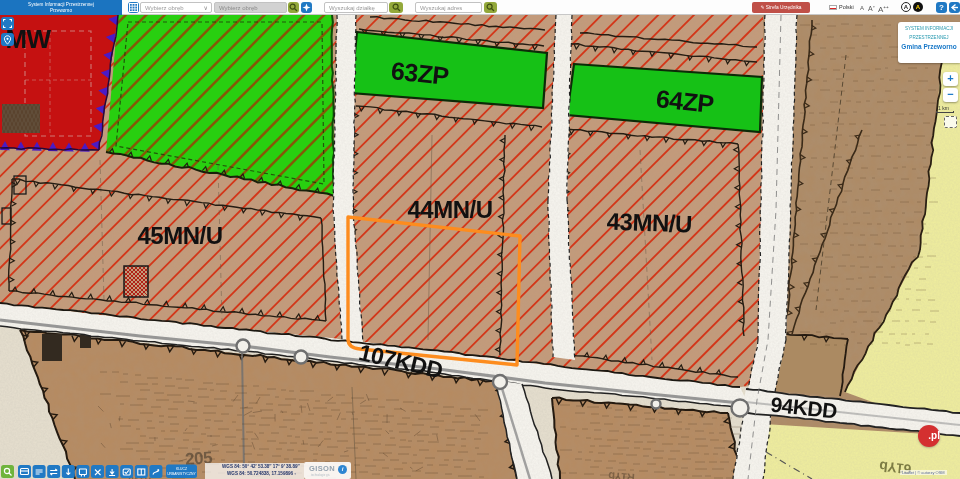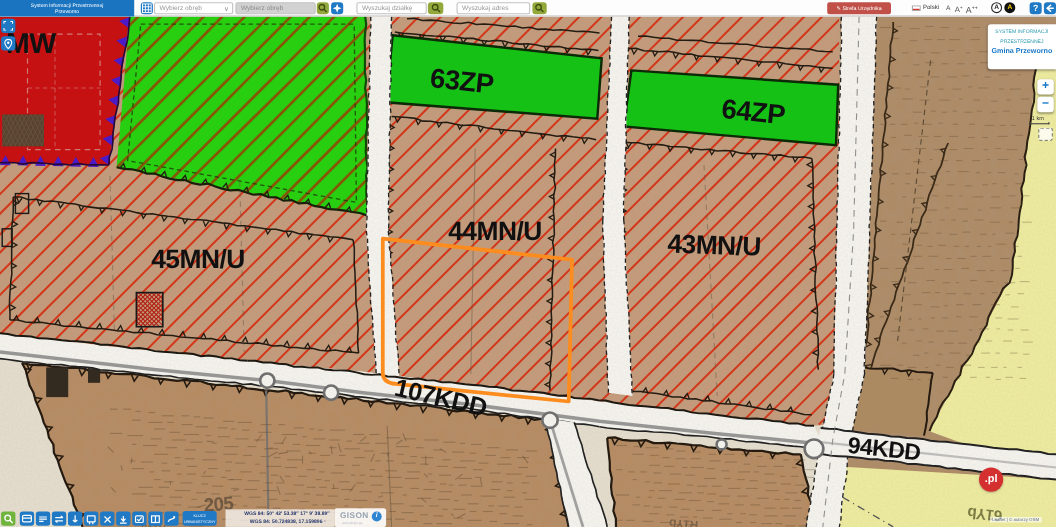--- a/index.html
+++ b/index.html
@@ -1492,13 +1492,13 @@
 <div class="abs" style="left:222px;top:464px;font-size:4.6px;color:#23366b;font-weight:bold">WGS 84: 50° 42′ 53.38″ 17° 9′ 38.89″</div>
 <div class="abs" style="left:227px;top:471px;font-size:4.6px;color:#23366b;font-weight:bold">WGS 84: 50.724838, 17.159896 ▫</div>
 <div class="abs" style="left:304px;top:462px;width:47px;height:17px;background:rgba(255,255,255,.9);border-radius:2px">
 <div style="font-size:7.5px;color:#95a3b0;font-weight:bold;letter-spacing:0.4px;margin:2px 0 0 5px">GISON</div>
 <div style="font-size:2.8px;color:#b4bec6;margin-left:7px">technologie gis</div>
 </div>
 <div class="abs" style="left:338px;top:465px;width:9px;height:9px;background:#2e86d2;border-radius:50%;color:#fff;font-size:6px;text-align:center;line-height:9px;font-style:italic;font-weight:bold">i</div>
 
 <div class="abs" style="left:900px;top:470px;font-size:4px;color:#5a6a9a;background:rgba(255,255,255,.6);padding:0 2px">Leaflet | © autorzy OSM</div>
 
-<div class="abs" style="left:890px;top:425px;width:22px;height:22px;background:#d43030;border-radius:50%;color:#fff;font-weight:bold;font-size:10px;text-align:center;line-height:22px;box-shadow:0 1px 2px rgba(90,90,90,.4)">.pl</div>
+<div class="abs" style="left:918px;top:425px;width:22px;height:22px;background:#d43030;border-radius:50%;color:#fff;font-weight:bold;font-size:10px;text-align:right;line-height:22px;box-shadow:0 1px 2px rgba(90,90,90,.4)">.pl</div>
 </div>
 </body></html>

